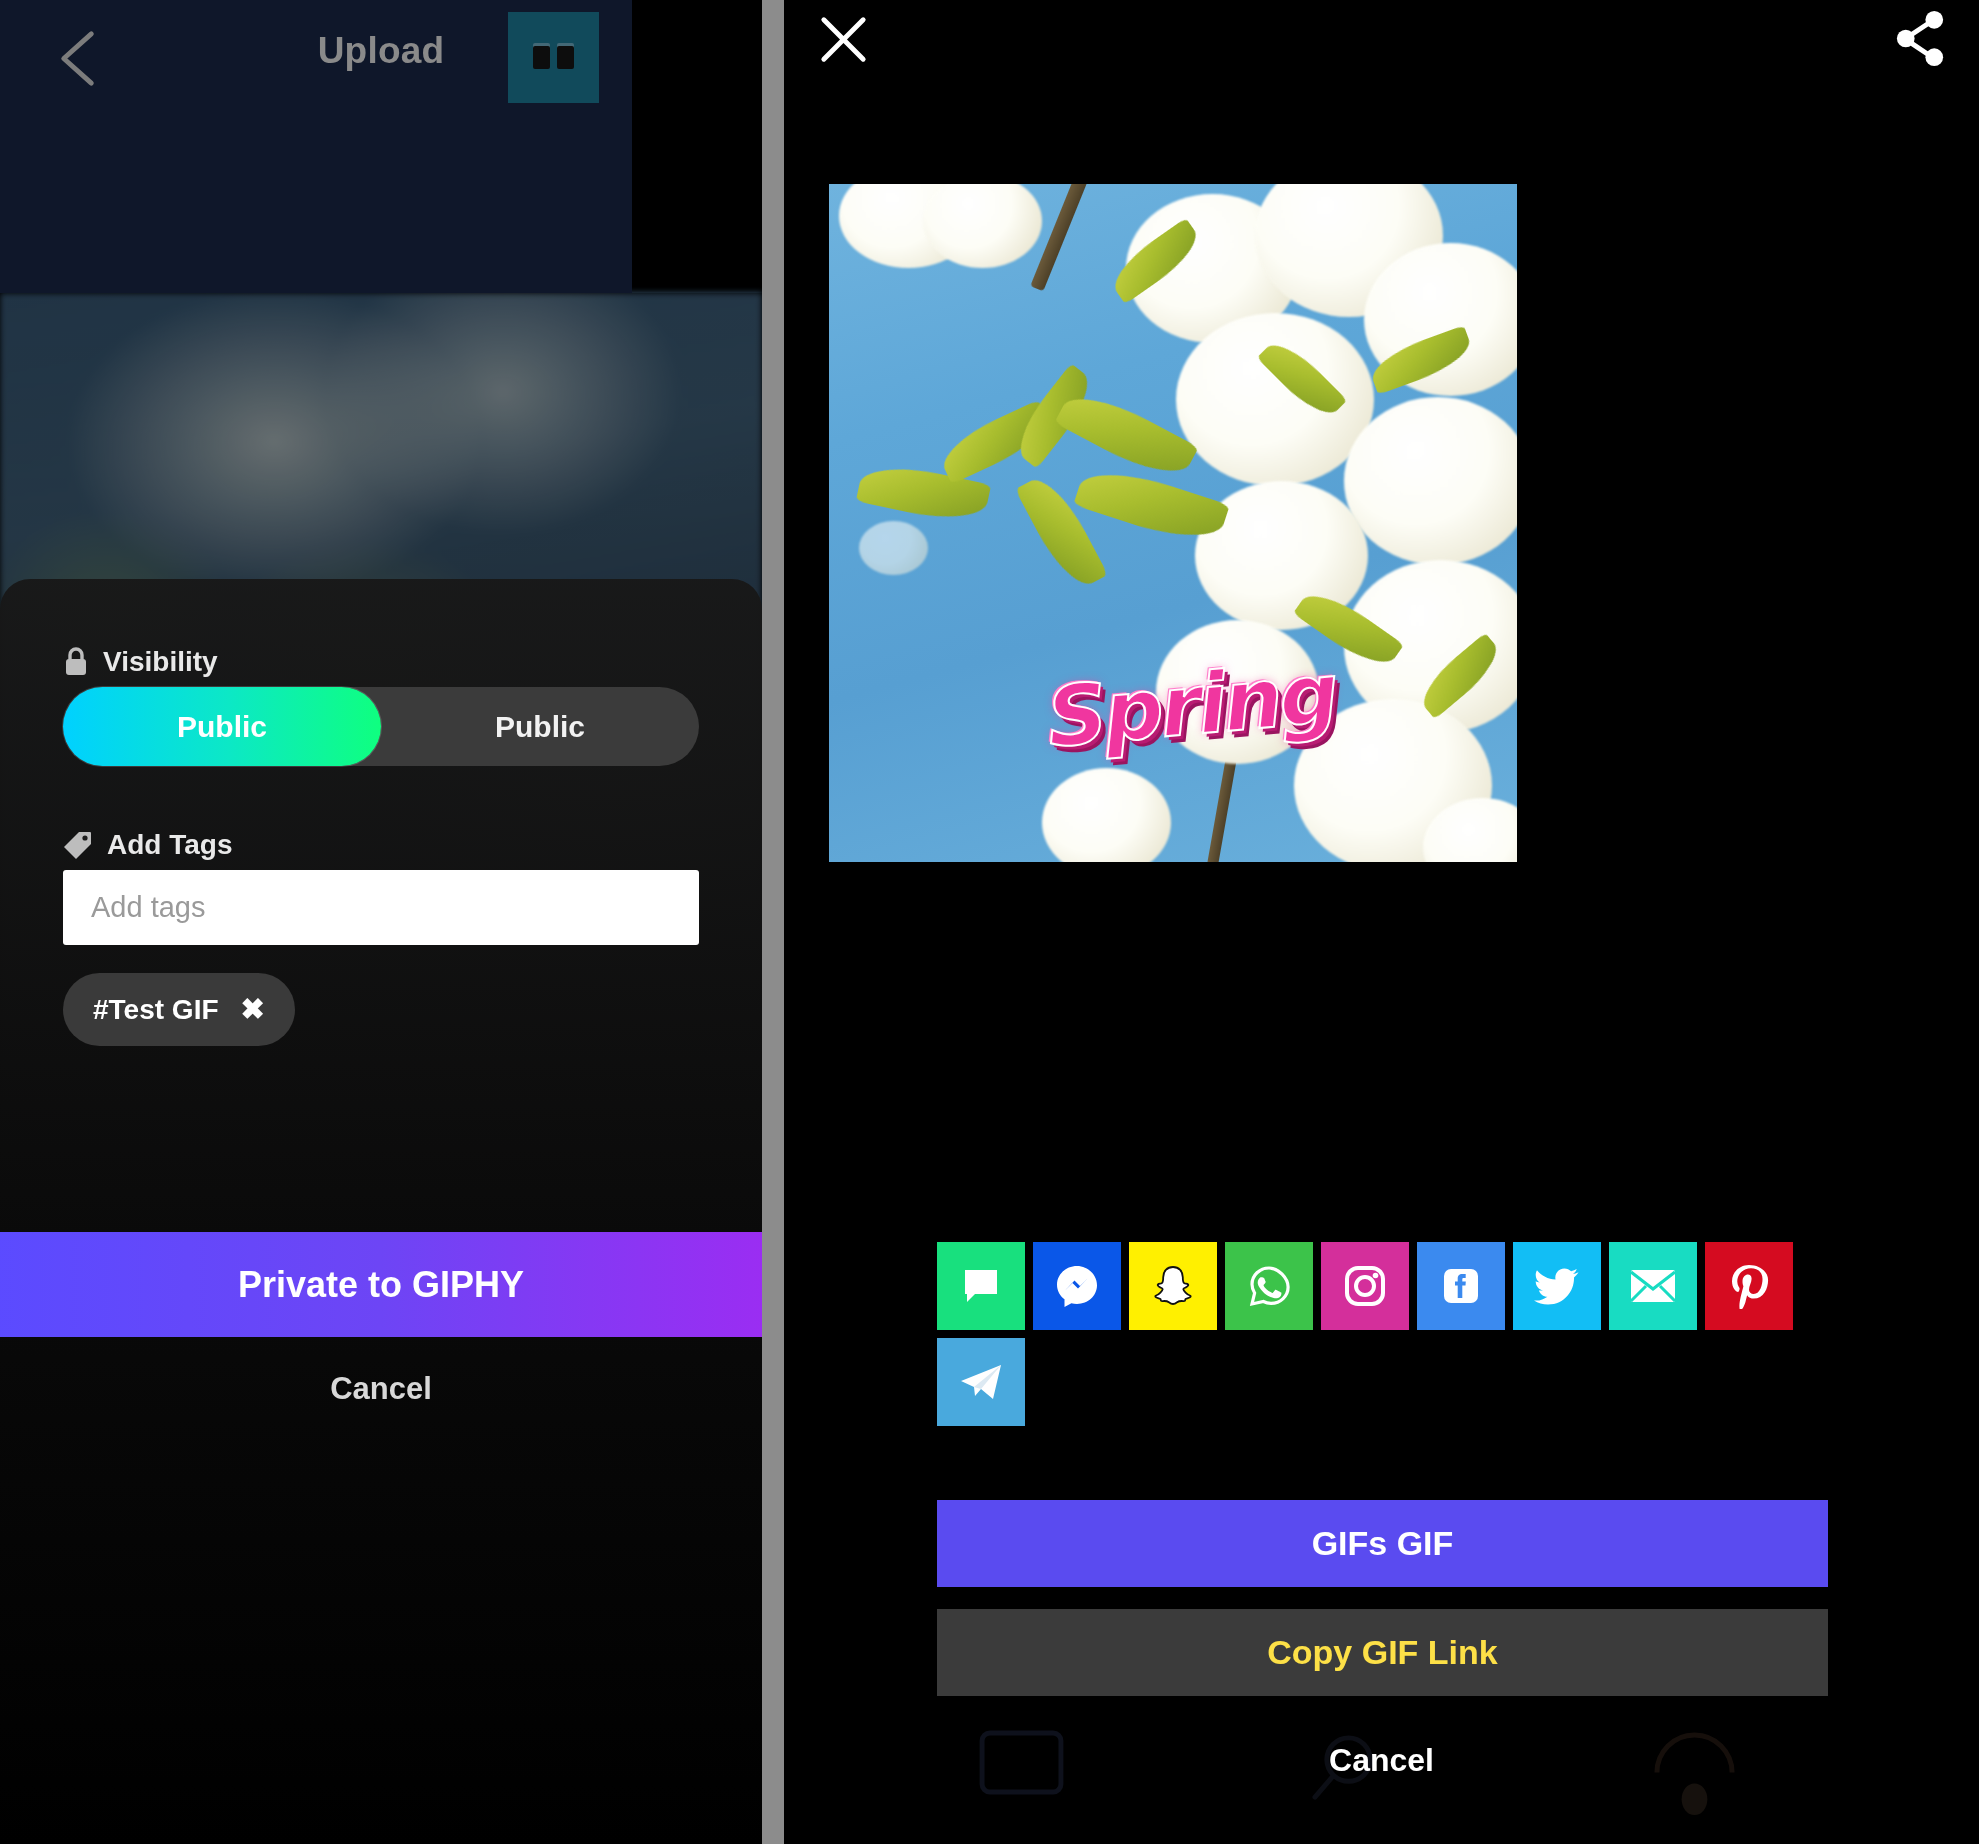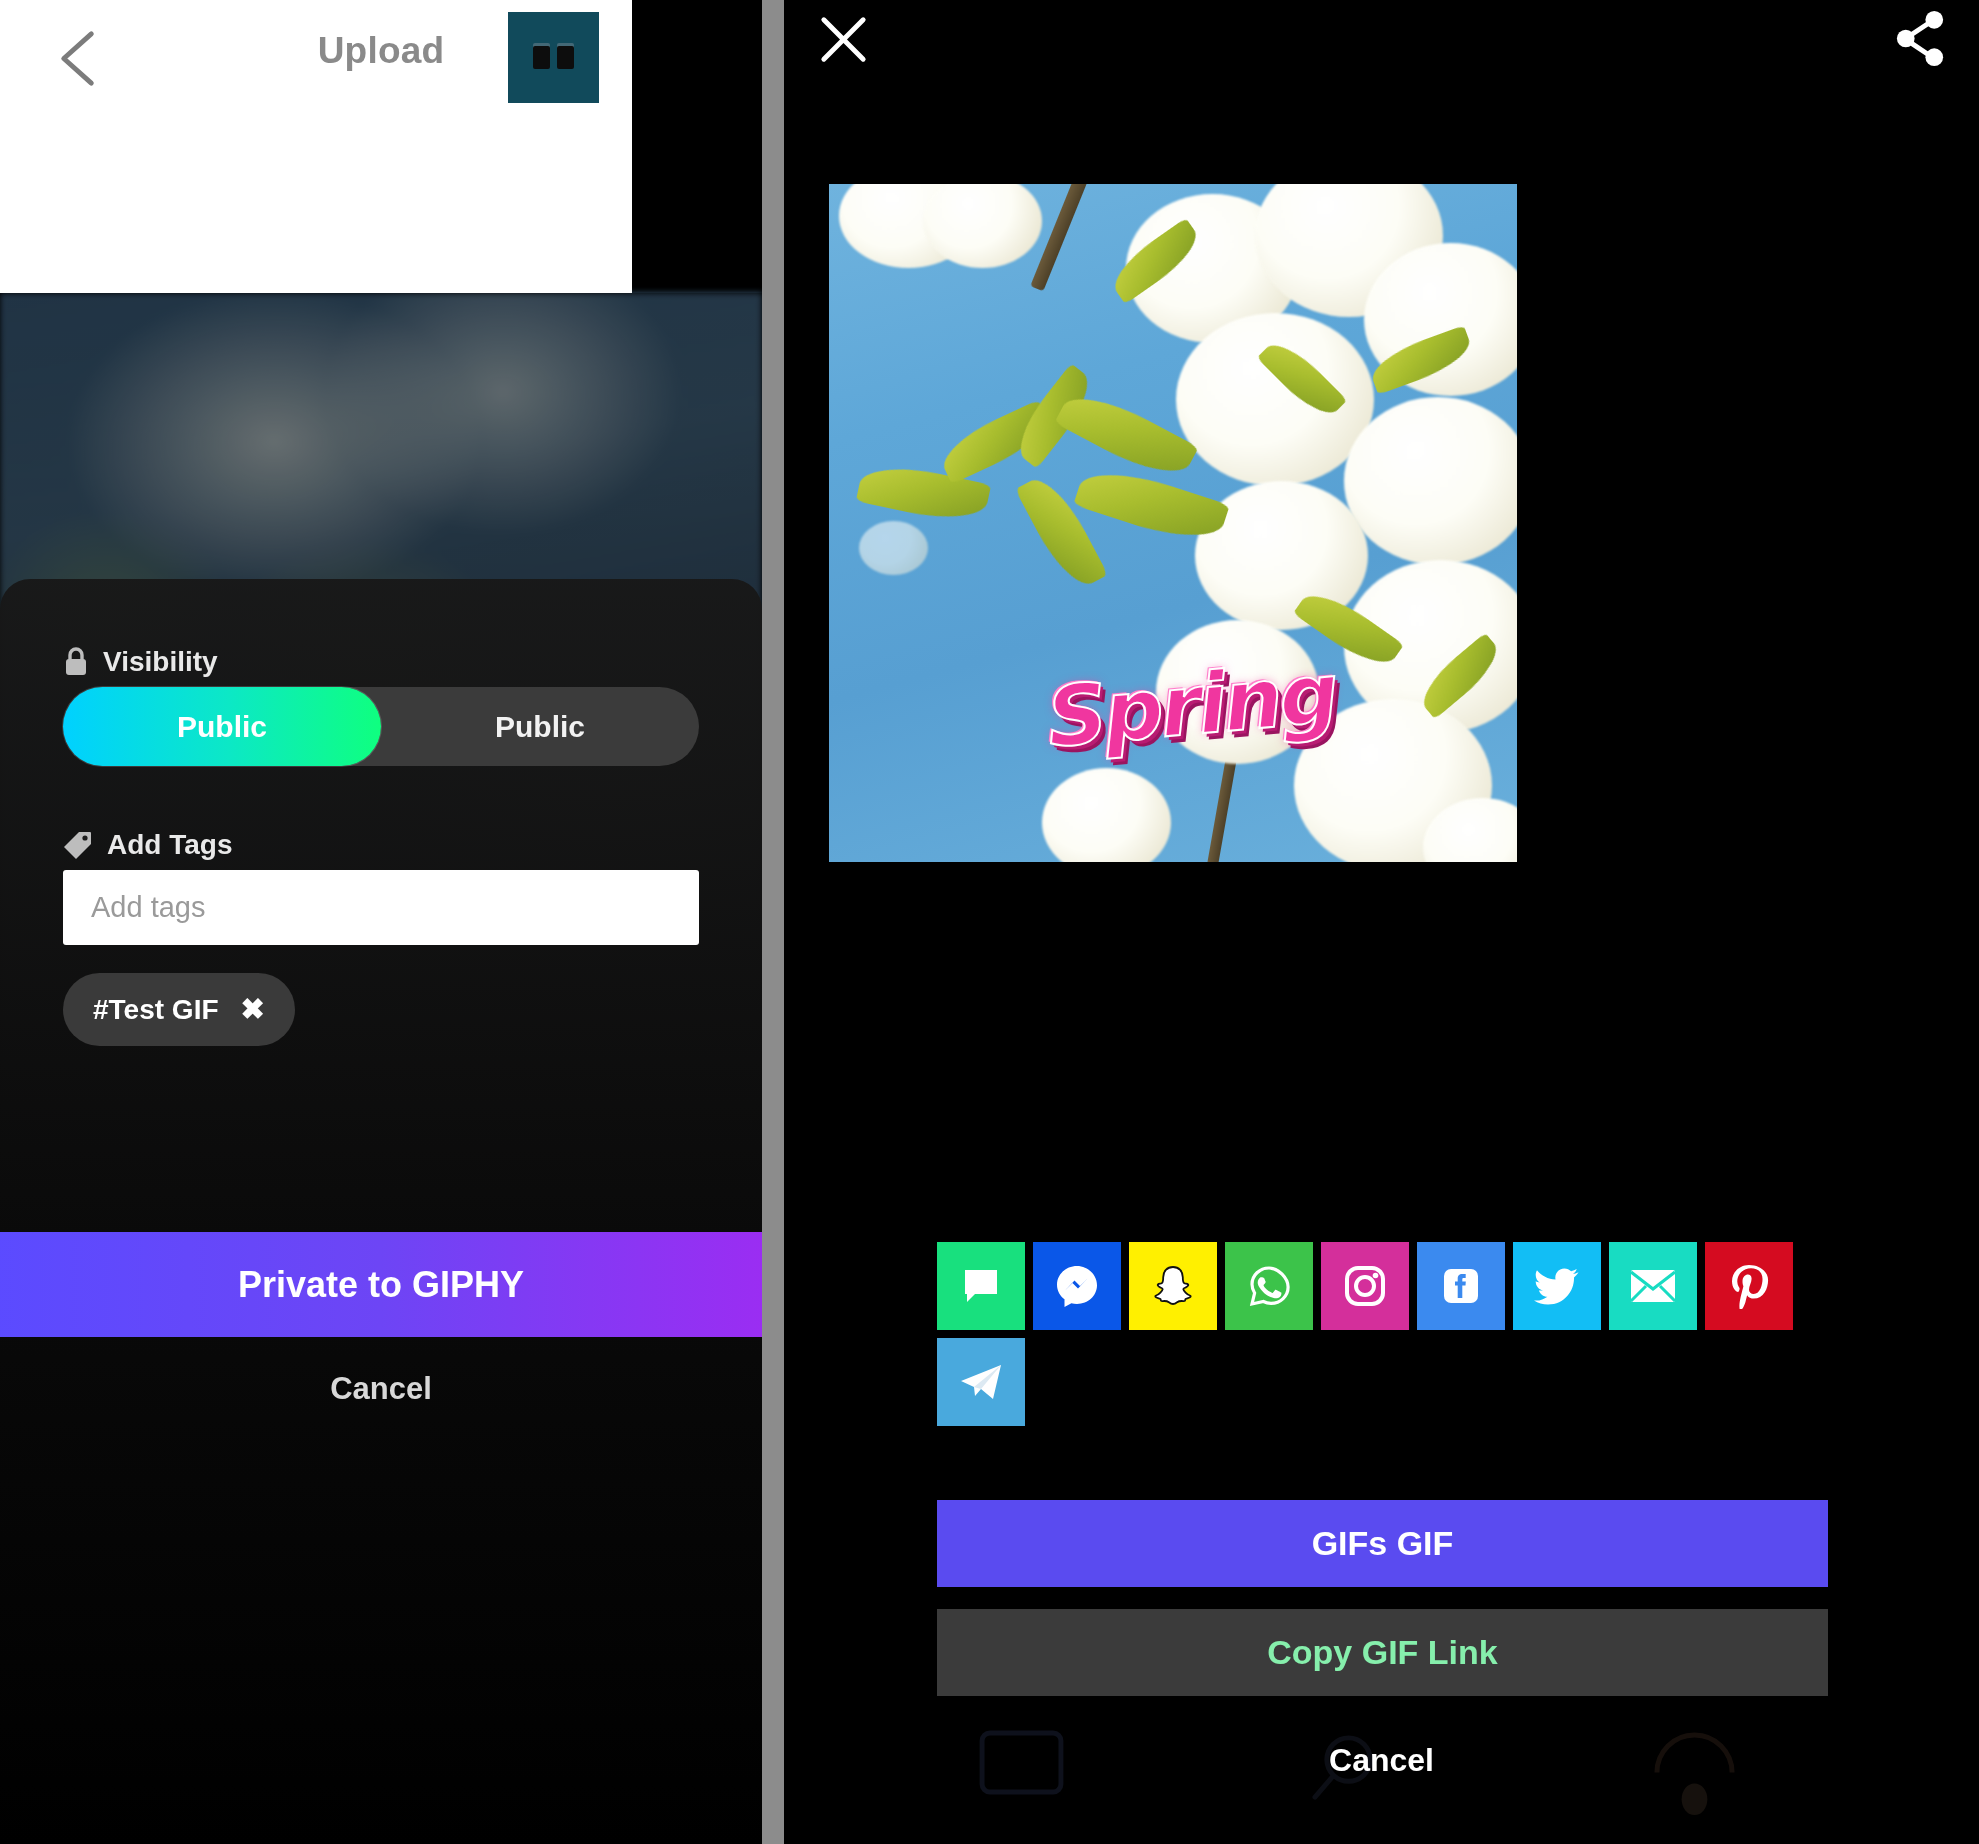--- a/index.html
+++ b/index.html
@@ -31,21 +31,21 @@
     filter: blur(3px);
     opacity: .98;
   }
   .left-dim {
     position: absolute; left:0; top: 293px; width: 762px; height: 1238px;
     background: linear-gradient(180deg, rgba(0,0,0,.34) 0%, rgba(0,0,0,.40) 40%, rgba(0,0,0,.62) 100%);
   }
 
   .left-header {
     position: absolute; left:0; top:0; width: 632px; height: 293px;
-    background:#ffffff; z-index: 5;
+    background:#0f172a; z-index: 5;
   }
   .back-chevron {
     position:absolute; left: 50px; top: 28px; width: 59px; height: 61px;
     cursor:pointer;
   }
   .back-chevron svg { width: 100%; height:100%; display:block; }
   .upload-title {
     position:absolute; left:0; top: 30px; width: 762px; text-align:center;
     font-size: 37px; font-weight: 700; color:#8a8a8a; letter-spacing:0.2px;
   }
@@ -199,21 +199,21 @@
 
   .save-gif-btn {
     position:absolute; left: 153px; top: 1500px; width: 891px; height: 87px;
     background: #5a4bf0; display:flex; align-items:center; justify-content:center; cursor:pointer; border:none;
   }
   .save-gif-btn span { color:#fff; font-size: 34px; font-weight: 700; }
   .copy-link-btn {
     position:absolute; left: 153px; top: 1609px; width: 891px; height: 87px;
     background:#3b3b3b; display:flex; align-items:center; justify-content:center; cursor:pointer; border:none;
   }
-  .copy-link-btn span { color:#86efac; font-size: 34px; font-weight: 700; }
+  .copy-link-btn span { color:#fde047; font-size: 34px; font-weight: 700; }
   .cancel-right {
     position:absolute; left:0; top: 1742px; width: 1195px; text-align:center;
     color:#fff; font-size: 32px; font-weight: 700; cursor:pointer;
   }
 </style>
 </head>
 <body>
 
 <div class="screen">
 

